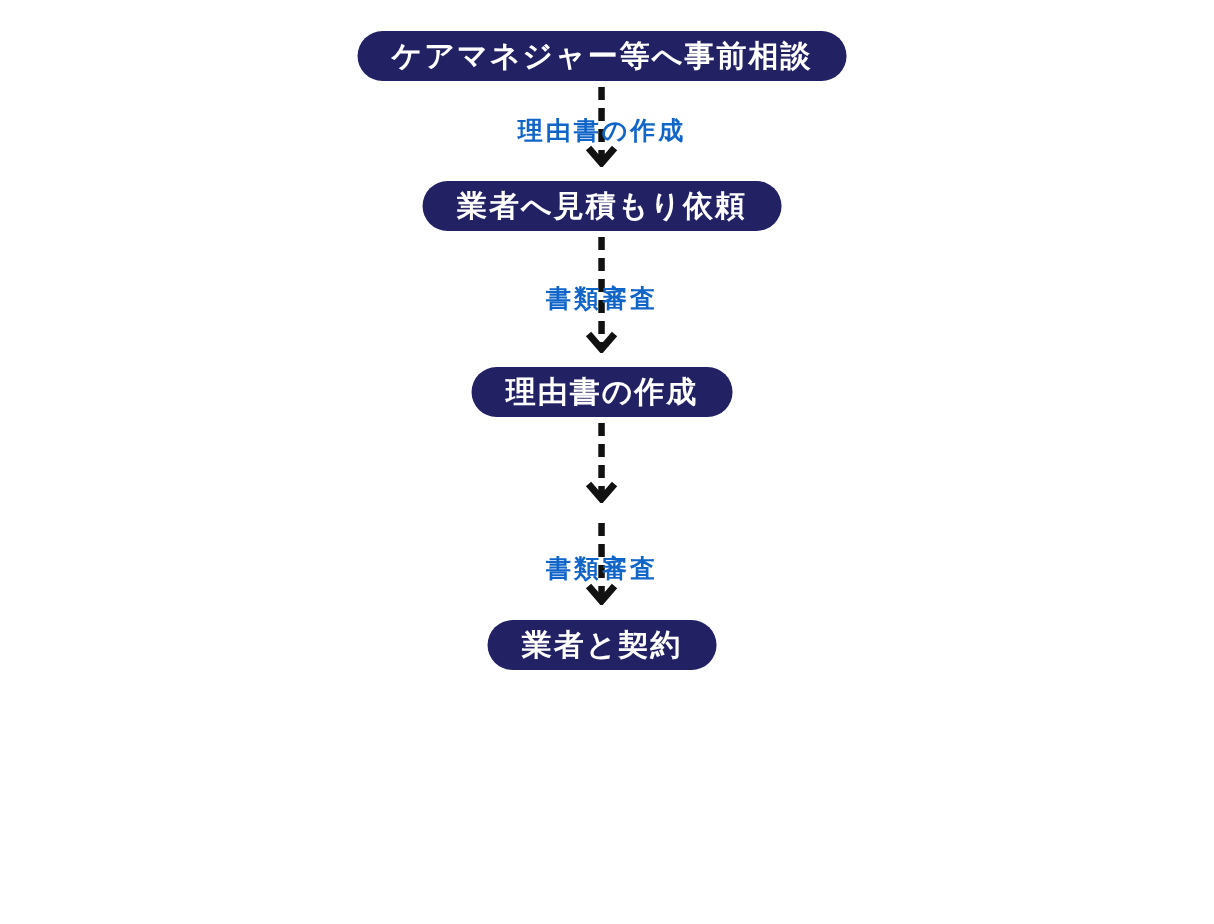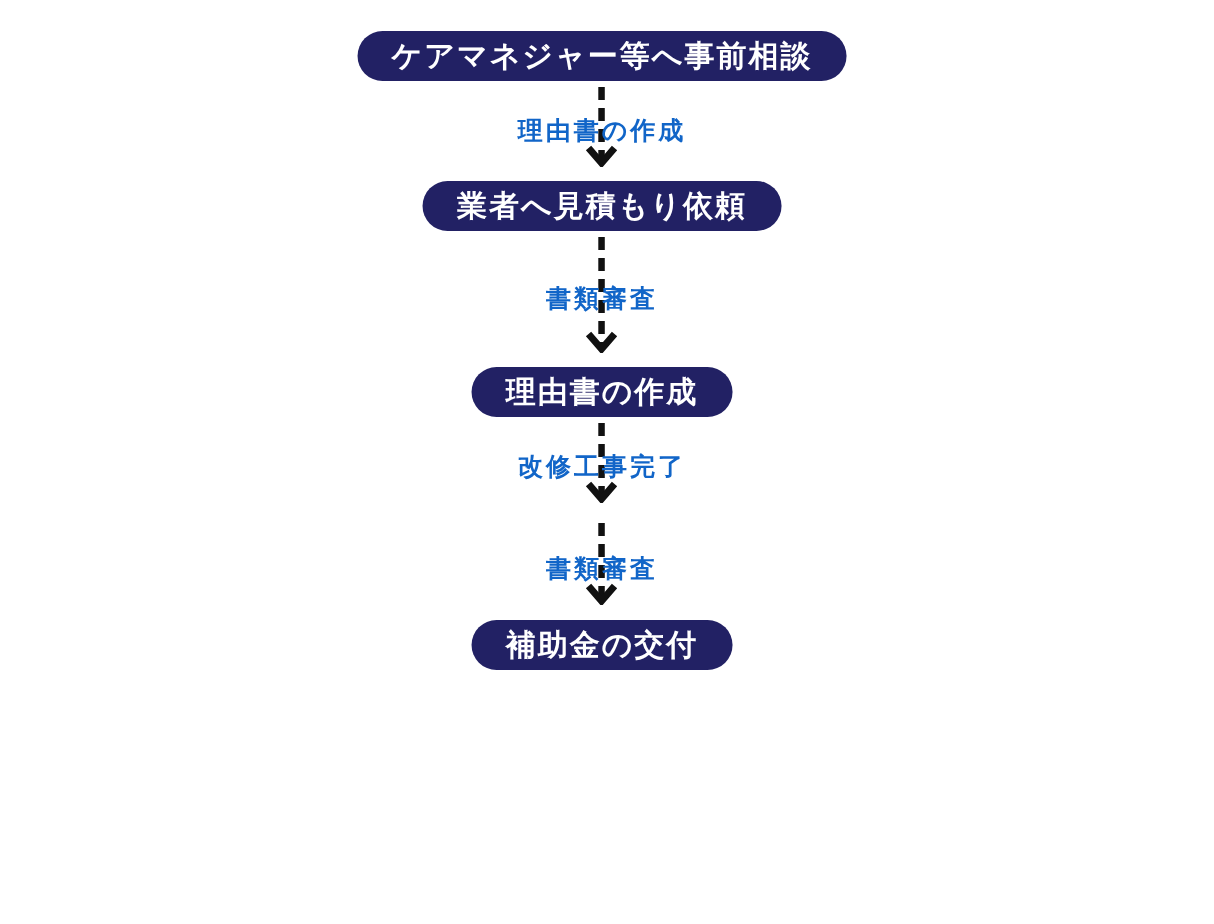--- a/index.html
+++ b/index.html
@@ -105,28 +105,27 @@
       <div class="lbl">書類審査</div>
     </div>
 
     <div class="pill">理由書の作成</div>
 
     <div class="conn h100">
       <svg class="arrow" width="34" height="80" viewBox="0 0 34 80">
         <line class="shaft" x1="17" y1="0" x2="17" y2="74"></line>
         <path class="head" d="M4 61 L17 76 L30 61"></path>
       </svg>
-      <div class="lbl">改修工事完了</div>
     </div>
 
 
     <div class="conn h103">
       <svg class="arrow" width="34" height="82" viewBox="0 0 34 82">
         <line class="shaft" x1="17" y1="0" x2="17" y2="76"></line>
         <path class="head" d="M4 63 L17 78 L30 63"></path>
       </svg>
       <div class="lbl">書類審査</div>
     </div>
 
-    <div class="pill">補助金の交付</div>
+    <div class="pill">業者と契約</div>
 
   </div>
 </div>
 
 </body></html>

